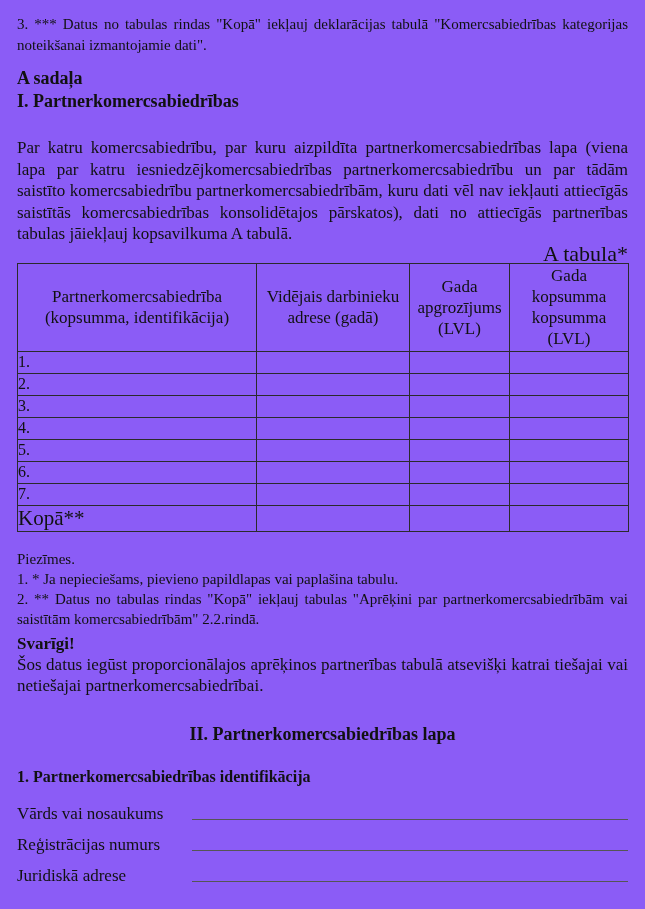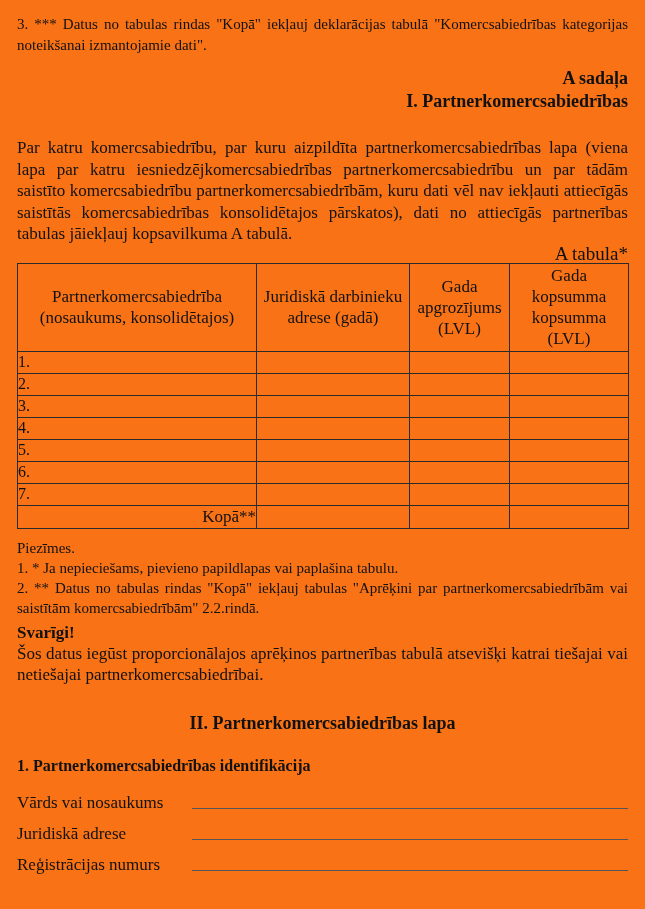--- a/index.html
+++ b/index.html
@@ -1,42 +1,42 @@
 <!DOCTYPE html>
 <html><head>
 <meta charset="utf-8">
 <style>
   html,body{margin:0;padding:0;background:#ffffff;}
   .page{
     position:relative;
     width:645px;height:909px;
     box-sizing:border-box;
     padding:14px 17px 0 17px;
-    background:#f97316;
+    background:#8b5cf6;
     color:#111;
     font-family:"Liberation Serif","DejaVu Serif",serif;
     overflow:hidden;
   }
   .top-note{font-size:15px;line-height:21px;text-align:justify;}
-  .center-heads{margin-top:11px;text-align:right;font-weight:bold;font-size:18px;line-height:23px;}
+  .center-heads{margin-top:11px;text-align:left;font-weight:bold;font-size:18px;line-height:23px;}
   .intro{margin-top:24px;font-size:17px;line-height:21.5px;text-align:justify;}
-  .table-label{font-size:19px;line-height:18px;text-align:right;}
+  .table-label{font-size:22px;line-height:18px;text-align:right;}
   table.a-table{
     width:611px;border-collapse:collapse;table-layout:fixed;
   }
   table.a-table td,table.a-table th{
     border:1px solid #2b2b2b;
     padding:0;
     font-weight:normal;
   }
   th.hcell{height:87px;text-align:center;vertical-align:middle;font-size:17px;}
   .hline{line-height:21px;white-space:nowrap;}
   td.rcell{height:21px;font-size:16px;line-height:20px;vertical-align:top;padding:1px 2px 0 3px;}
-  td.total-cell{text-align:right;font-size:17px;padding-right:2px;height:22px;vertical-align:middle;}
-  .notes{margin-top:9px;font-size:15px;line-height:20px;}
+  td.total-cell{font-size:21px;padding-right:2px;height:22px;vertical-align:middle;}
+  .notes{margin-top:17px;font-size:15px;line-height:20px;}
   .note-item{text-align:justify;}
   .important-title{margin-top:4px;font-size:17px;line-height:21px;font-weight:bold;}
   .important-text{font-size:17px;line-height:21.5px;text-align:justify;}
   .sec2-head{margin-top:26px;text-align:center;font-weight:bold;font-size:18px;line-height:22px;}
   .ident-head{margin-top:21px;font-weight:bold;font-size:16px;line-height:22px;}
   .form{margin-top:5px;}
   .form-row{display:flex;align-items:flex-end;height:31px;}
   .form-label{width:175px;font-size:17px;line-height:20px;flex:0 0 175px;margin-top:24px;}
   .form-line{flex:1;height:0;border-bottom:1px solid #555;margin-bottom:4px;}
 </style>
@@ -60,24 +60,24 @@
     <colgroup>
       <col style="width:239px">
         <col style="width:153px">
         <col style="width:100px">
         <col style="width:119px">
     </colgroup>
     <tbody>
         <tr>
       <th class="hcell">
         <div class="hline">Partnerkomercsabiedrība</div>
-        <div class="hline">(nosaukums, konsolidētajos)</div>
+        <div class="hline">(kopsumma, identifikācija)</div>
       </th>
       <th class="hcell">
-        <div class="hline">Juridiskā darbinieku</div>
+        <div class="hline">Vidējais darbinieku</div>
         <div class="hline">adrese (gadā)</div>
       </th>
       <th class="hcell">
         <div class="hline">Gada</div>
         <div class="hline">apgrozījums</div>
         <div class="hline">(LVL)</div>
       </th>
       <th class="hcell">
         <div class="hline">Gada</div>
         <div class="hline">kopsumma</div>
@@ -148,22 +148,22 @@
   <div class="sec2-head">II. Partnerkomercsabiedrības lapa</div>
 
   <div class="ident-head">1. Partnerkomercsabiedrības identifikācija</div>
 
   <div class="form">
     <div class="form-row">
       <div class="form-label">Vārds vai nosaukums</div>
       <div class="form-line"></div>
     </div>
     <div class="form-row">
-      <div class="form-label">Juridiskā adrese</div>
+      <div class="form-label">Reģistrācijas numurs</div>
       <div class="form-line"></div>
     </div>
     <div class="form-row">
-      <div class="form-label">Reģistrācijas numurs</div>
+      <div class="form-label">Juridiskā adrese</div>
       <div class="form-line"></div>
     </div>
   </div>
 
 </div>
 
 </body></html>

